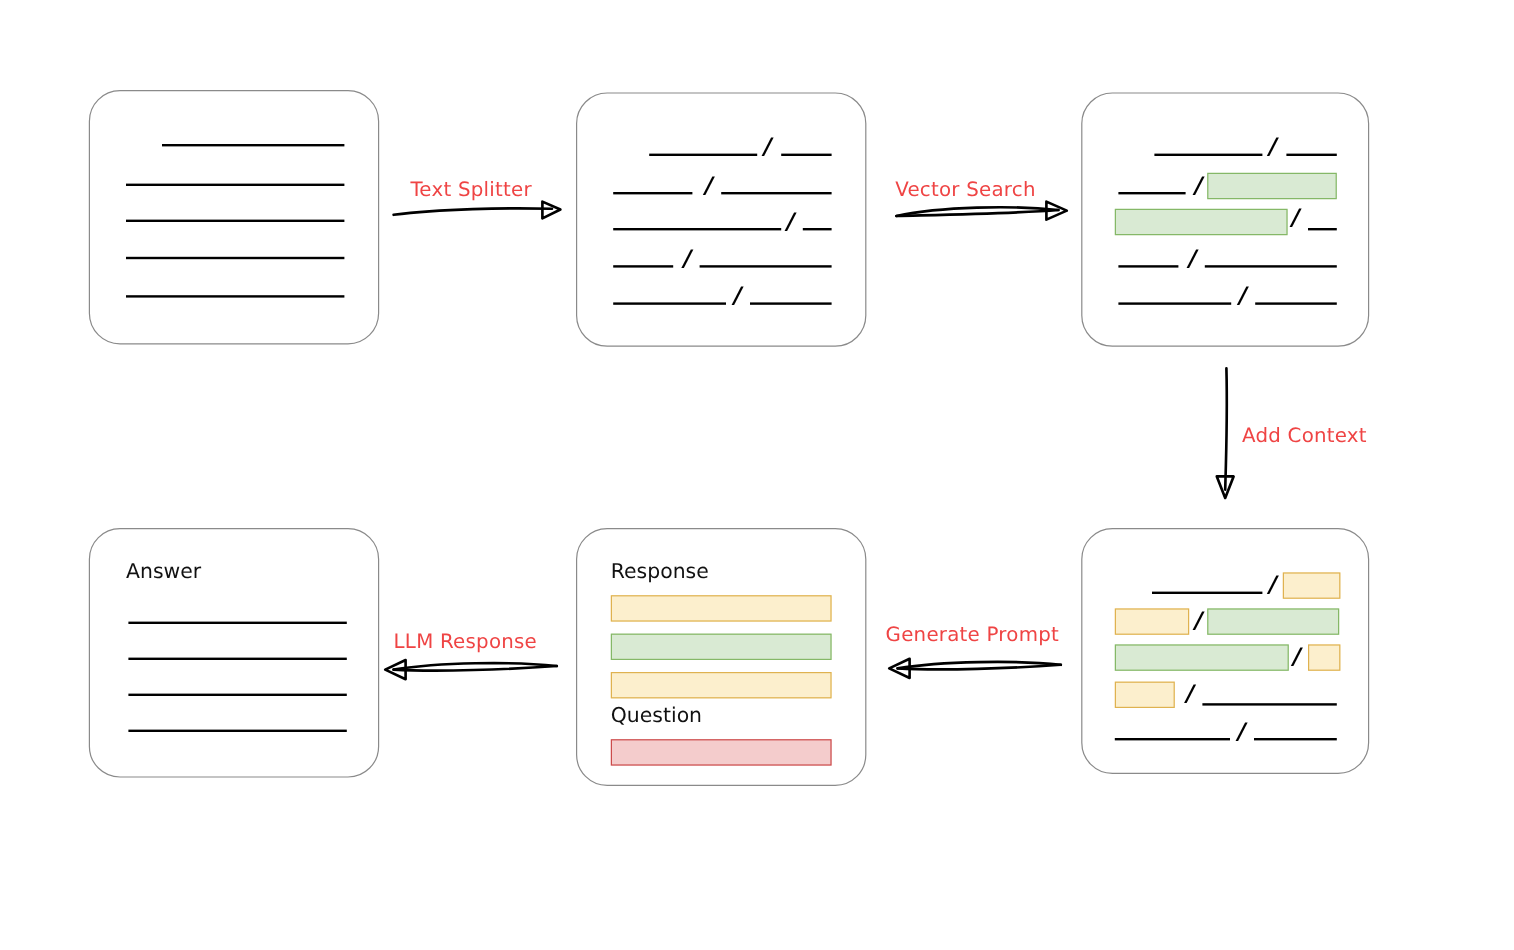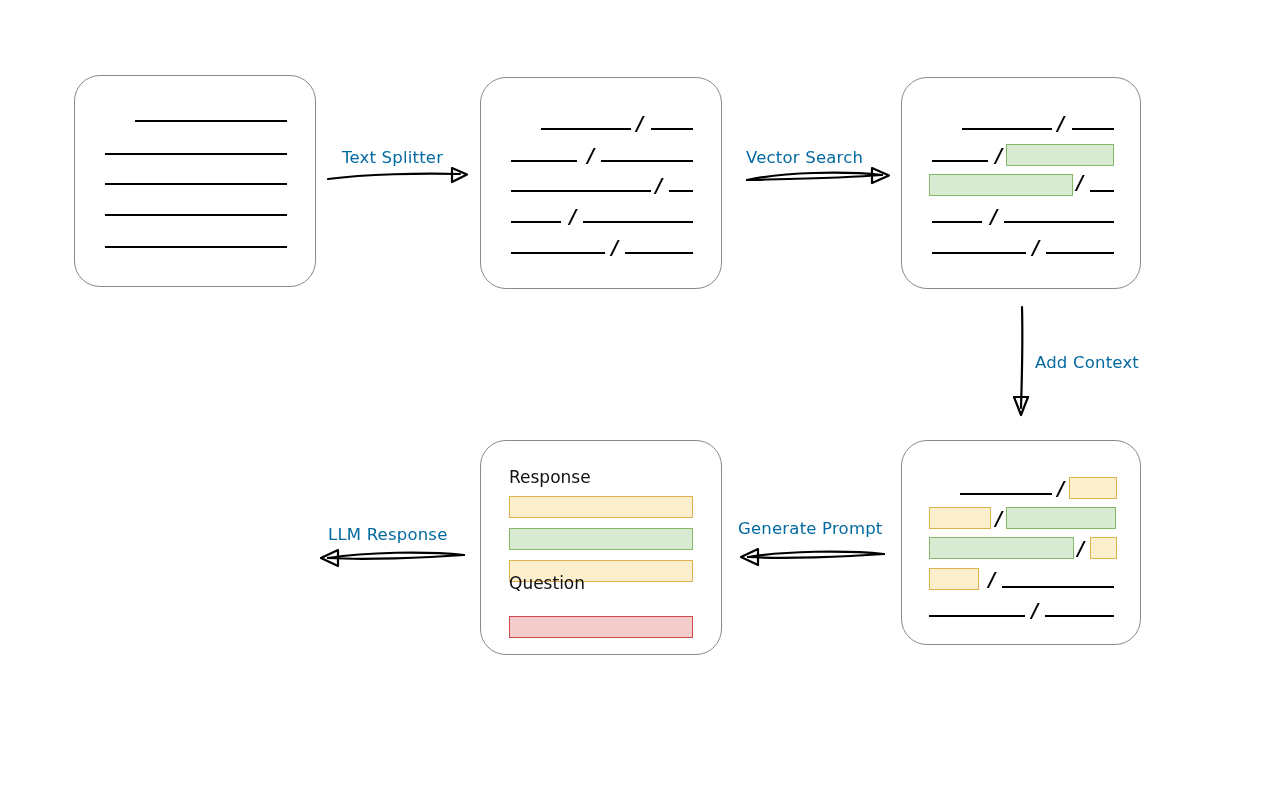--- a/index.html
+++ b/index.html
@@ -70,21 +70,21 @@
     font-size: 17px;
     color: #111111;
     white-space: nowrap;
     font-family: "DejaVu Sans", sans-serif;
   }
 
   
   .arrow-label {
     position: absolute;
     font-size: 16.5px;
-    color: #0369a1;
+    color: #ef4444;
     white-space: nowrap;
     letter-spacing: .2px;
     font-family: "DejaVu Sans", sans-serif;
   }
 
   
   #footer-credit {
     position: absolute;
     left: 783px;
     top: 684px;
@@ -206,26 +206,33 @@
     <path d="M148,8 C110,4 48,5 12,11" fill="none" stroke="#000" stroke-width="2.2" stroke-linecap="round"></path>
     <path d="M148,8 C108,11 48,13 12,11" fill="none" stroke="#000" stroke-width="2.2" stroke-linecap="round"></path>
     <path d="M22,3 L5,11 L22,19 Z" fill="none" stroke="#000" stroke-width="2.2" stroke-linejoin="round"></path>
   </svg>
 
   <div class="card" style="left:480px; top:440px; width:242px; height:215px;">
     <div class="card-heading" style="left:28px; top:26px;">Response</div>
     <div class="chunk yellow" style="left:28px; top:55px; width:184px;"></div>
     <div class="chunk green" style="left:28px; top:87px; width:184px;"></div>
     <div class="chunk yellow" style="left:28px; top:119px; width:184px;"></div>
-    <div class="card-heading" style="left:28px; top:132px;">Question</div>
+    <div class="card-heading" style="left:28px; top:146px;">Question</div>
     <div class="chunk red" style="left:28px; top:175px; width:184px;"></div>
   </div>
 
   <div class="arrow-label" style="left:328px; top:525px;">LLM Response</div>
   <svg class="arrow-svg" style="left:318px; top:546px;" width="150" height="22" viewBox="0 0 150 22">
     <path d="M146,9 C108,5 48,6 10,12" fill="none" stroke="#000" stroke-width="2.2" stroke-linecap="round"></path>
     <path d="M146,9 C106,12 46,14 10,12" fill="none" stroke="#000" stroke-width="2.2" stroke-linecap="round"></path>
     <path d="M20,4 L3,12 L20,20 Z" fill="none" stroke="#000" stroke-width="2.2" stroke-linejoin="round"></path>
   </svg>
 
+  <div class="card" style="left:74px; top:440px; width:242px; height:208px;">
+    <div class="card-heading" style="left:30px; top:26px;">Answer</div>
+    <div class="rule" style="left:32px; top:77px;  width:182px;"></div>
+    <div class="rule" style="left:32px; top:107px; width:182px;"></div>
+    <div class="rule" style="left:32px; top:137px; width:182px;"></div>
+    <div class="rule" style="left:32px; top:167px; width:182px;"></div>
+  </div>
 
 
 </div>
 
 </body></html>

